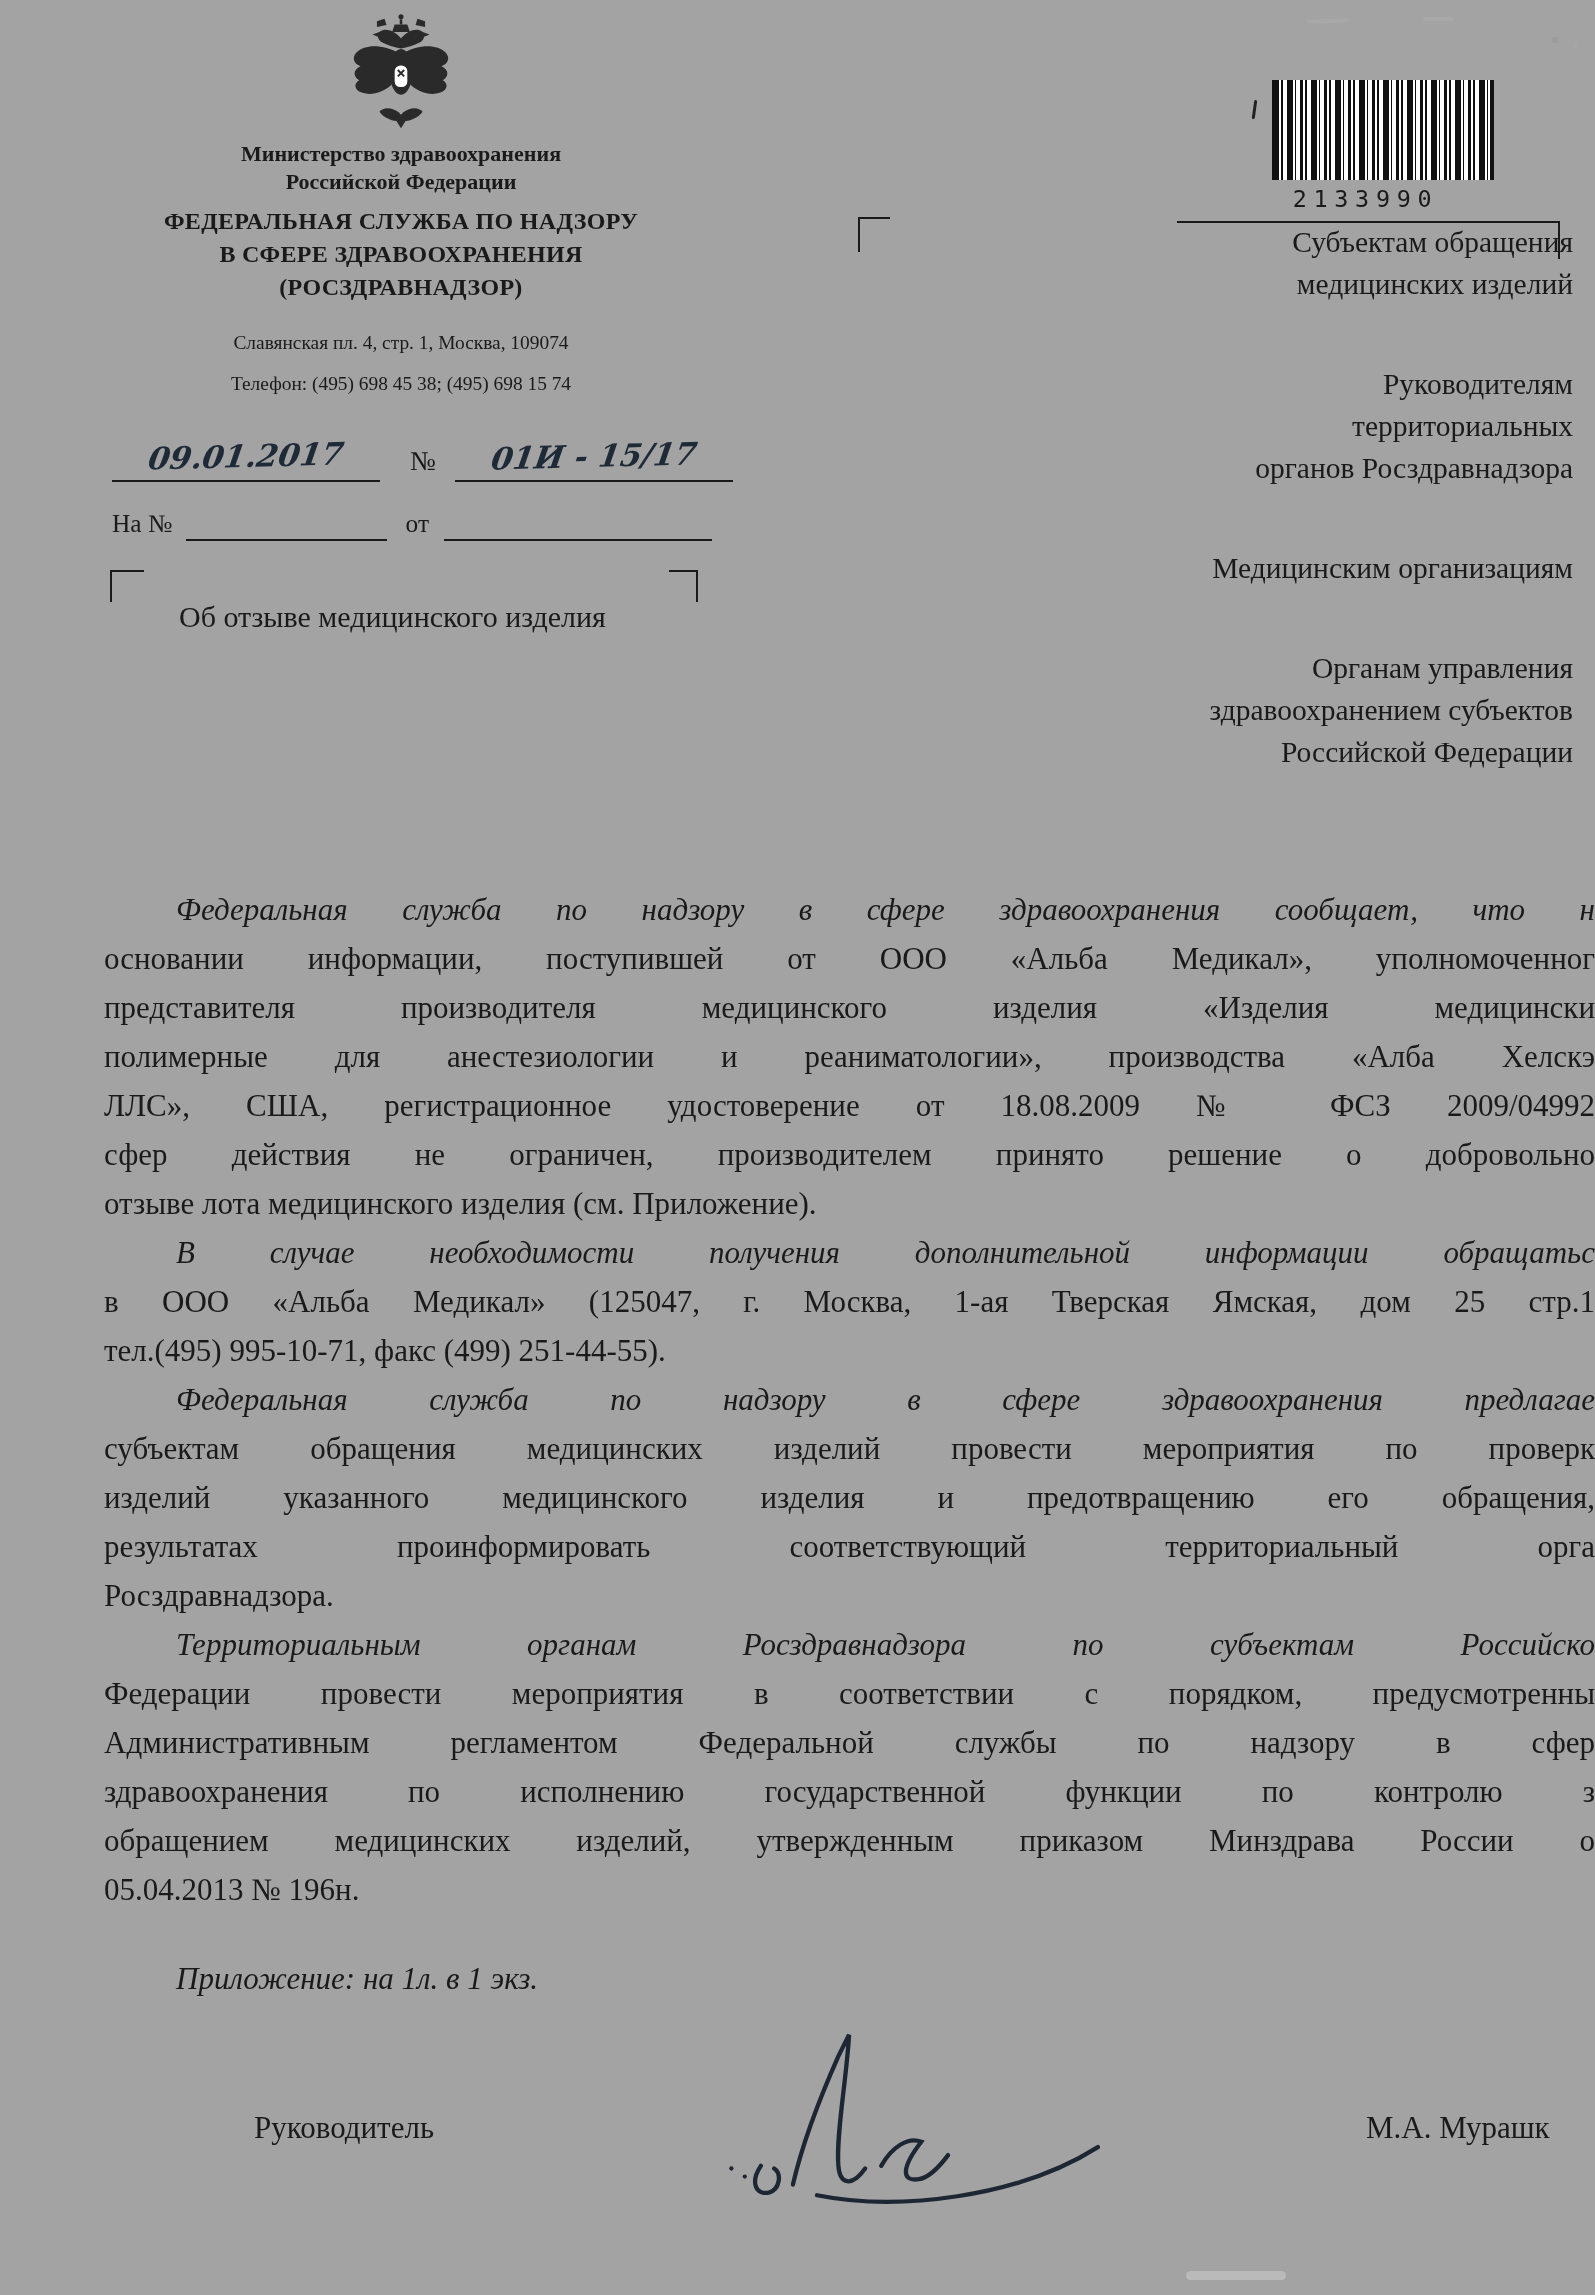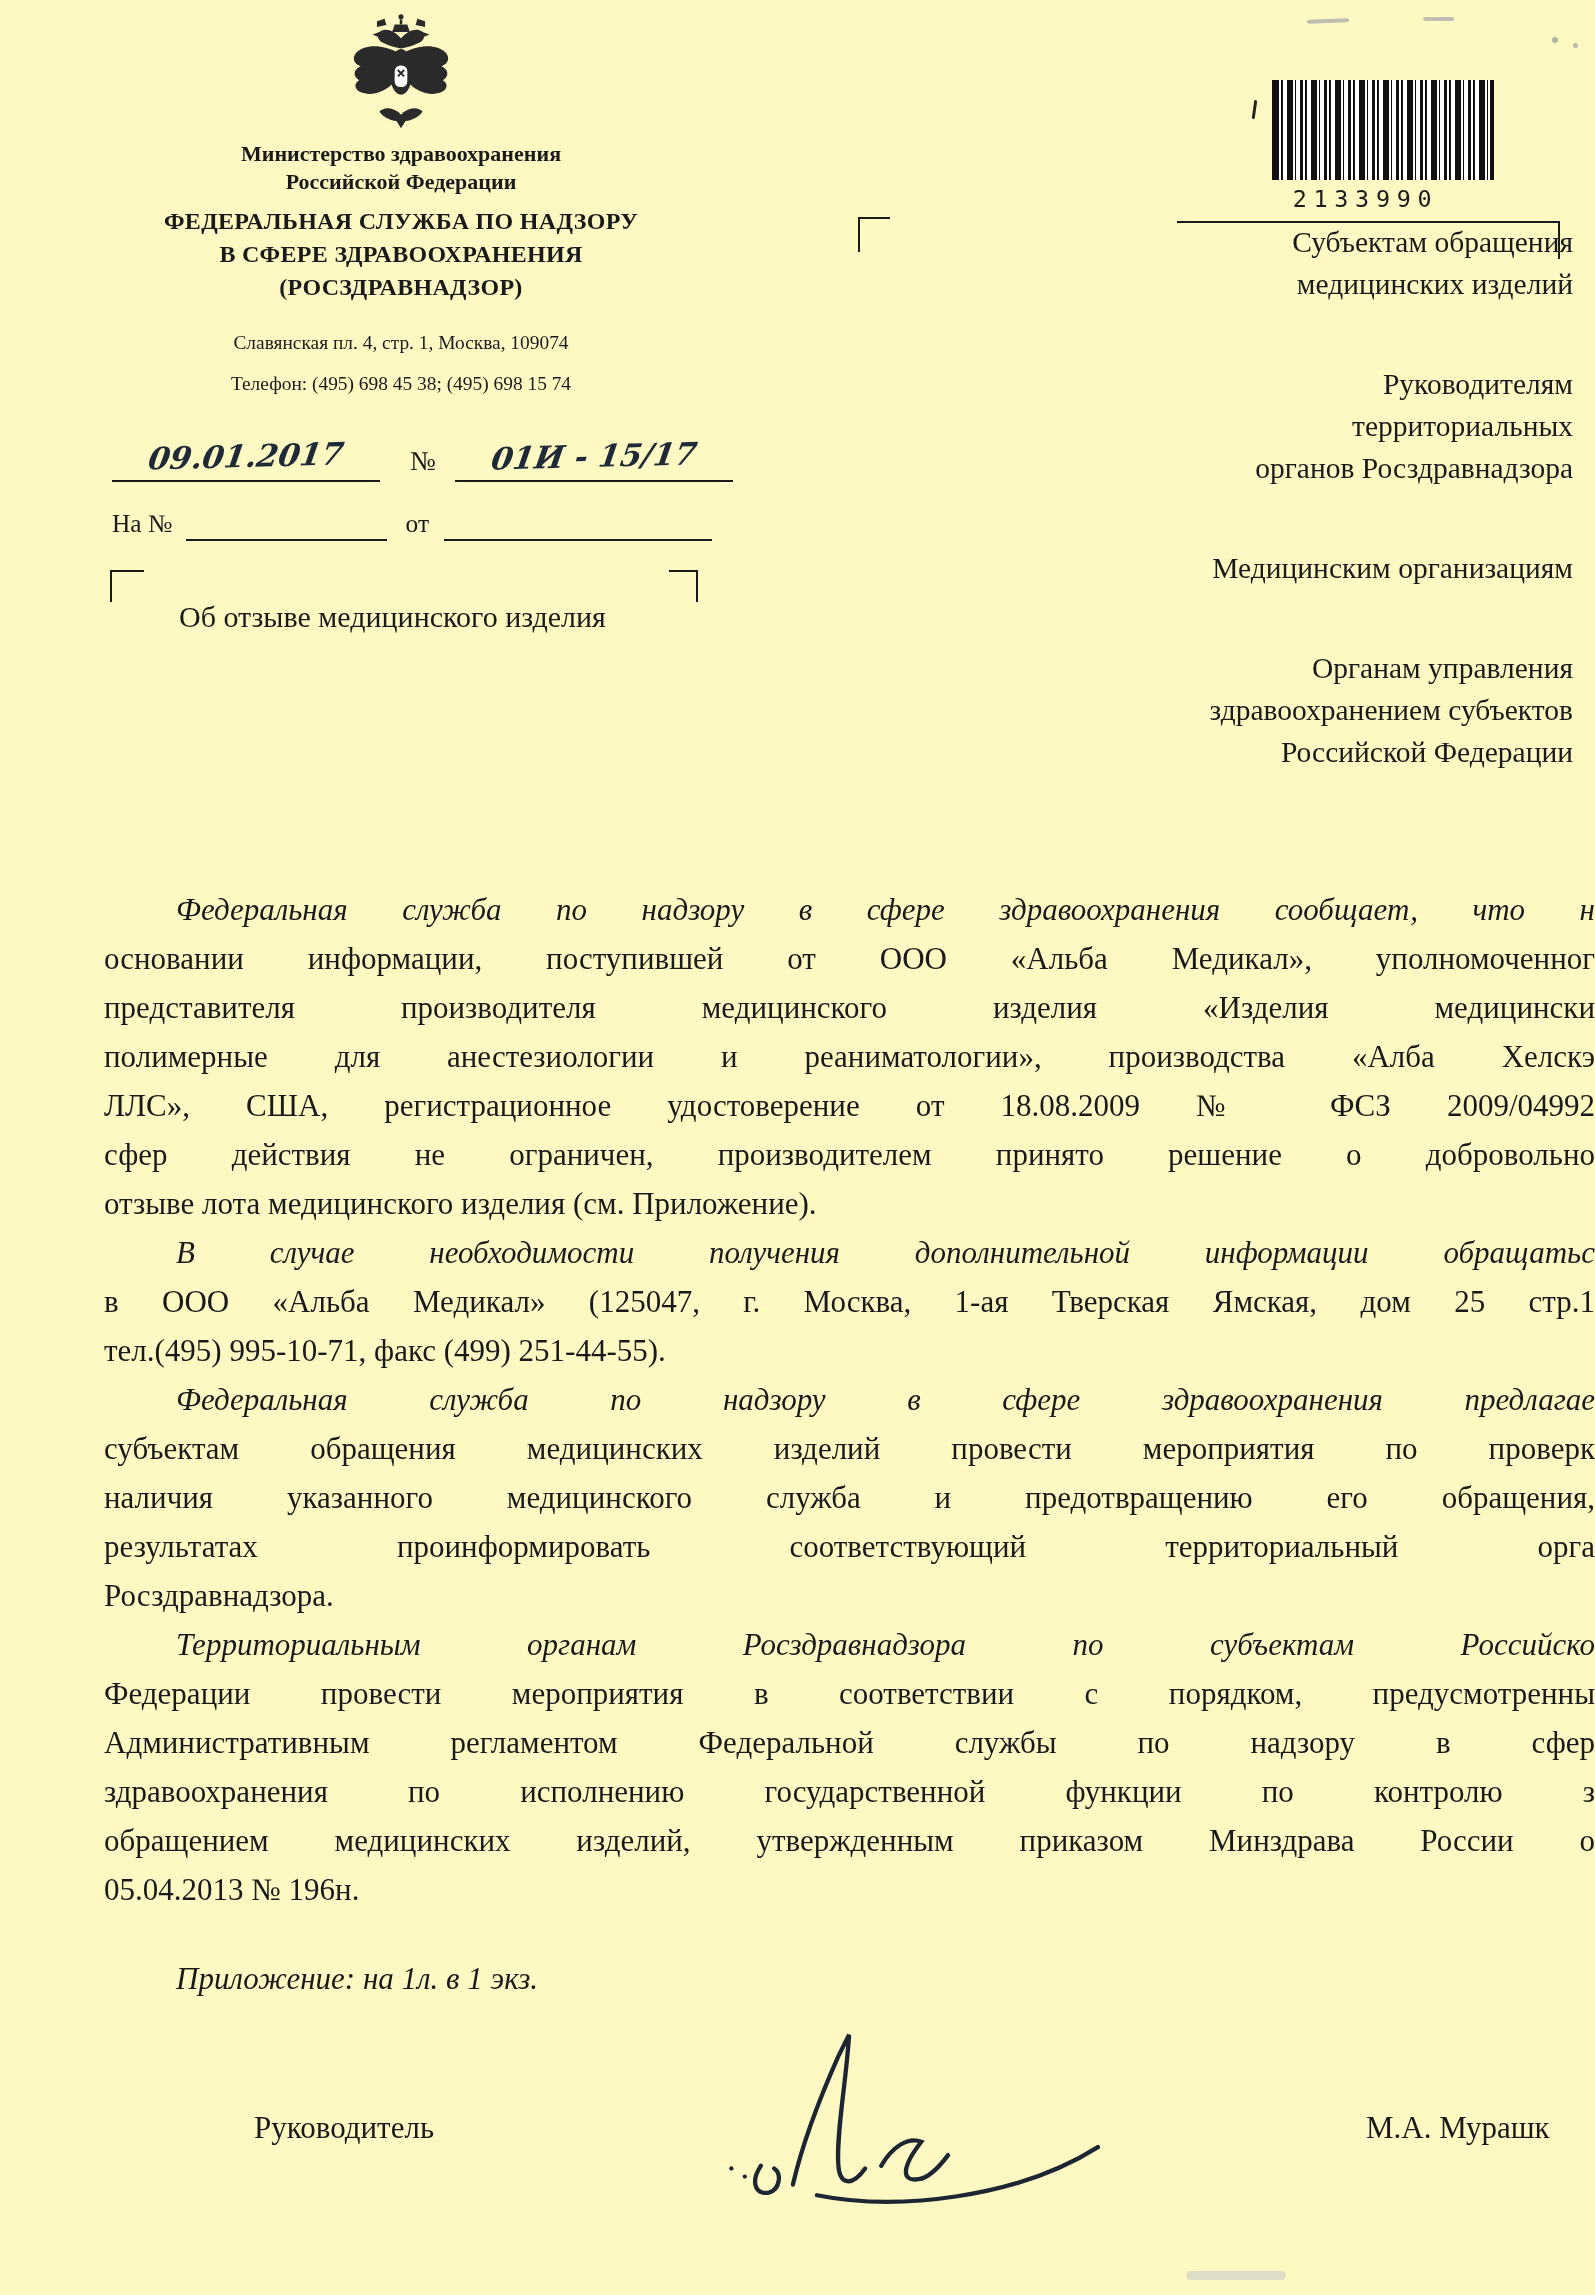--- a/index.html
+++ b/index.html
@@ -1,19 +1,19 @@
 <!DOCTYPE html>
 <html style="font-size:10.7px"><head>
 <meta charset="utf-8">
 <style>
   html,body{margin:0;padding:0;background:#ffffff;}
   .page{
     position:relative;
     width:1595px;height:2295px;
-    background:#fef9c3;
+    background:#a3a3a3;
     overflow:hidden;
     font-family:"Liberation Serif", serif;
     color:#1a1a1a;
   }
   
   .sender{position:absolute;left:100px;top:10.7px;width:602px;text-align:center;}
   .emblem{display:block;margin:0 auto 4px auto;}
   .ministry{font-weight:bold;font-size:22px;line-height:28px;margin-top:4px;}
   .service{font-weight:bold;font-size:24px;line-height:33px;margin-top:9.4px;letter-spacing:0.3px;}
   .addr{font-size:19.4px;line-height:30px;margin-top:24px;}
@@ -171,21 +171,21 @@
         <div class="bline">представителя производителя медицинского изделия «Изделия медицински</div>
         <div class="bline">полимерные для анестезиологии и реаниматологии», производства «Алба Хелскэ</div>
         <div class="bline">ЛЛС», США, регистрационное удостоверение от 18.08.2009 № ФСЗ 2009/04992</div>
         <div class="bline">сфер действия не ограничен, производителем принято решение о добровольно</div>
         <div class="bline last">отзыве лота медицинского изделия (см. Приложение).</div>
         <div class="bline indent">В случае необходимости получения дополнительной информации обращатьс</div>
         <div class="bline">в ООО «Альба Медикал» (125047, г. Москва, 1-ая Тверская Ямская, дом 25 стр.1</div>
         <div class="bline last">тел.(495) 995-10-71, факс (499) 251-44-55).</div>
         <div class="bline indent">Федеральная служба по надзору в сфере здравоохранения предлагае</div>
         <div class="bline">субъектам обращения медицинских изделий провести мероприятия по проверк</div>
-        <div class="bline">наличия указанного медицинского служба и предотвращению его обращения,</div>
+        <div class="bline">изделий указанного медицинского изделия и предотвращению его обращения,</div>
         <div class="bline">результатах проинформировать соответствующий территориальный орга</div>
         <div class="bline last">Росздравнадзора.</div>
         <div class="bline indent">Территориальным органам Росздравнадзора по субъектам Российско</div>
         <div class="bline">Федерации провести мероприятия в соответствии с порядком, предусмотренны</div>
         <div class="bline">Административным регламентом Федеральной службы по надзору в сфер</div>
         <div class="bline">здравоохранения по исполнению государственной функции по контролю з</div>
         <div class="bline">обращением медицинских изделий, утвержденным приказом Минздрава России о</div>
         <div class="bline last">05.04.2013 № 196н.</div>
       </div>
     <div class="bline last indent attachment">Приложение: на 1л. в 1 экз.</div>

